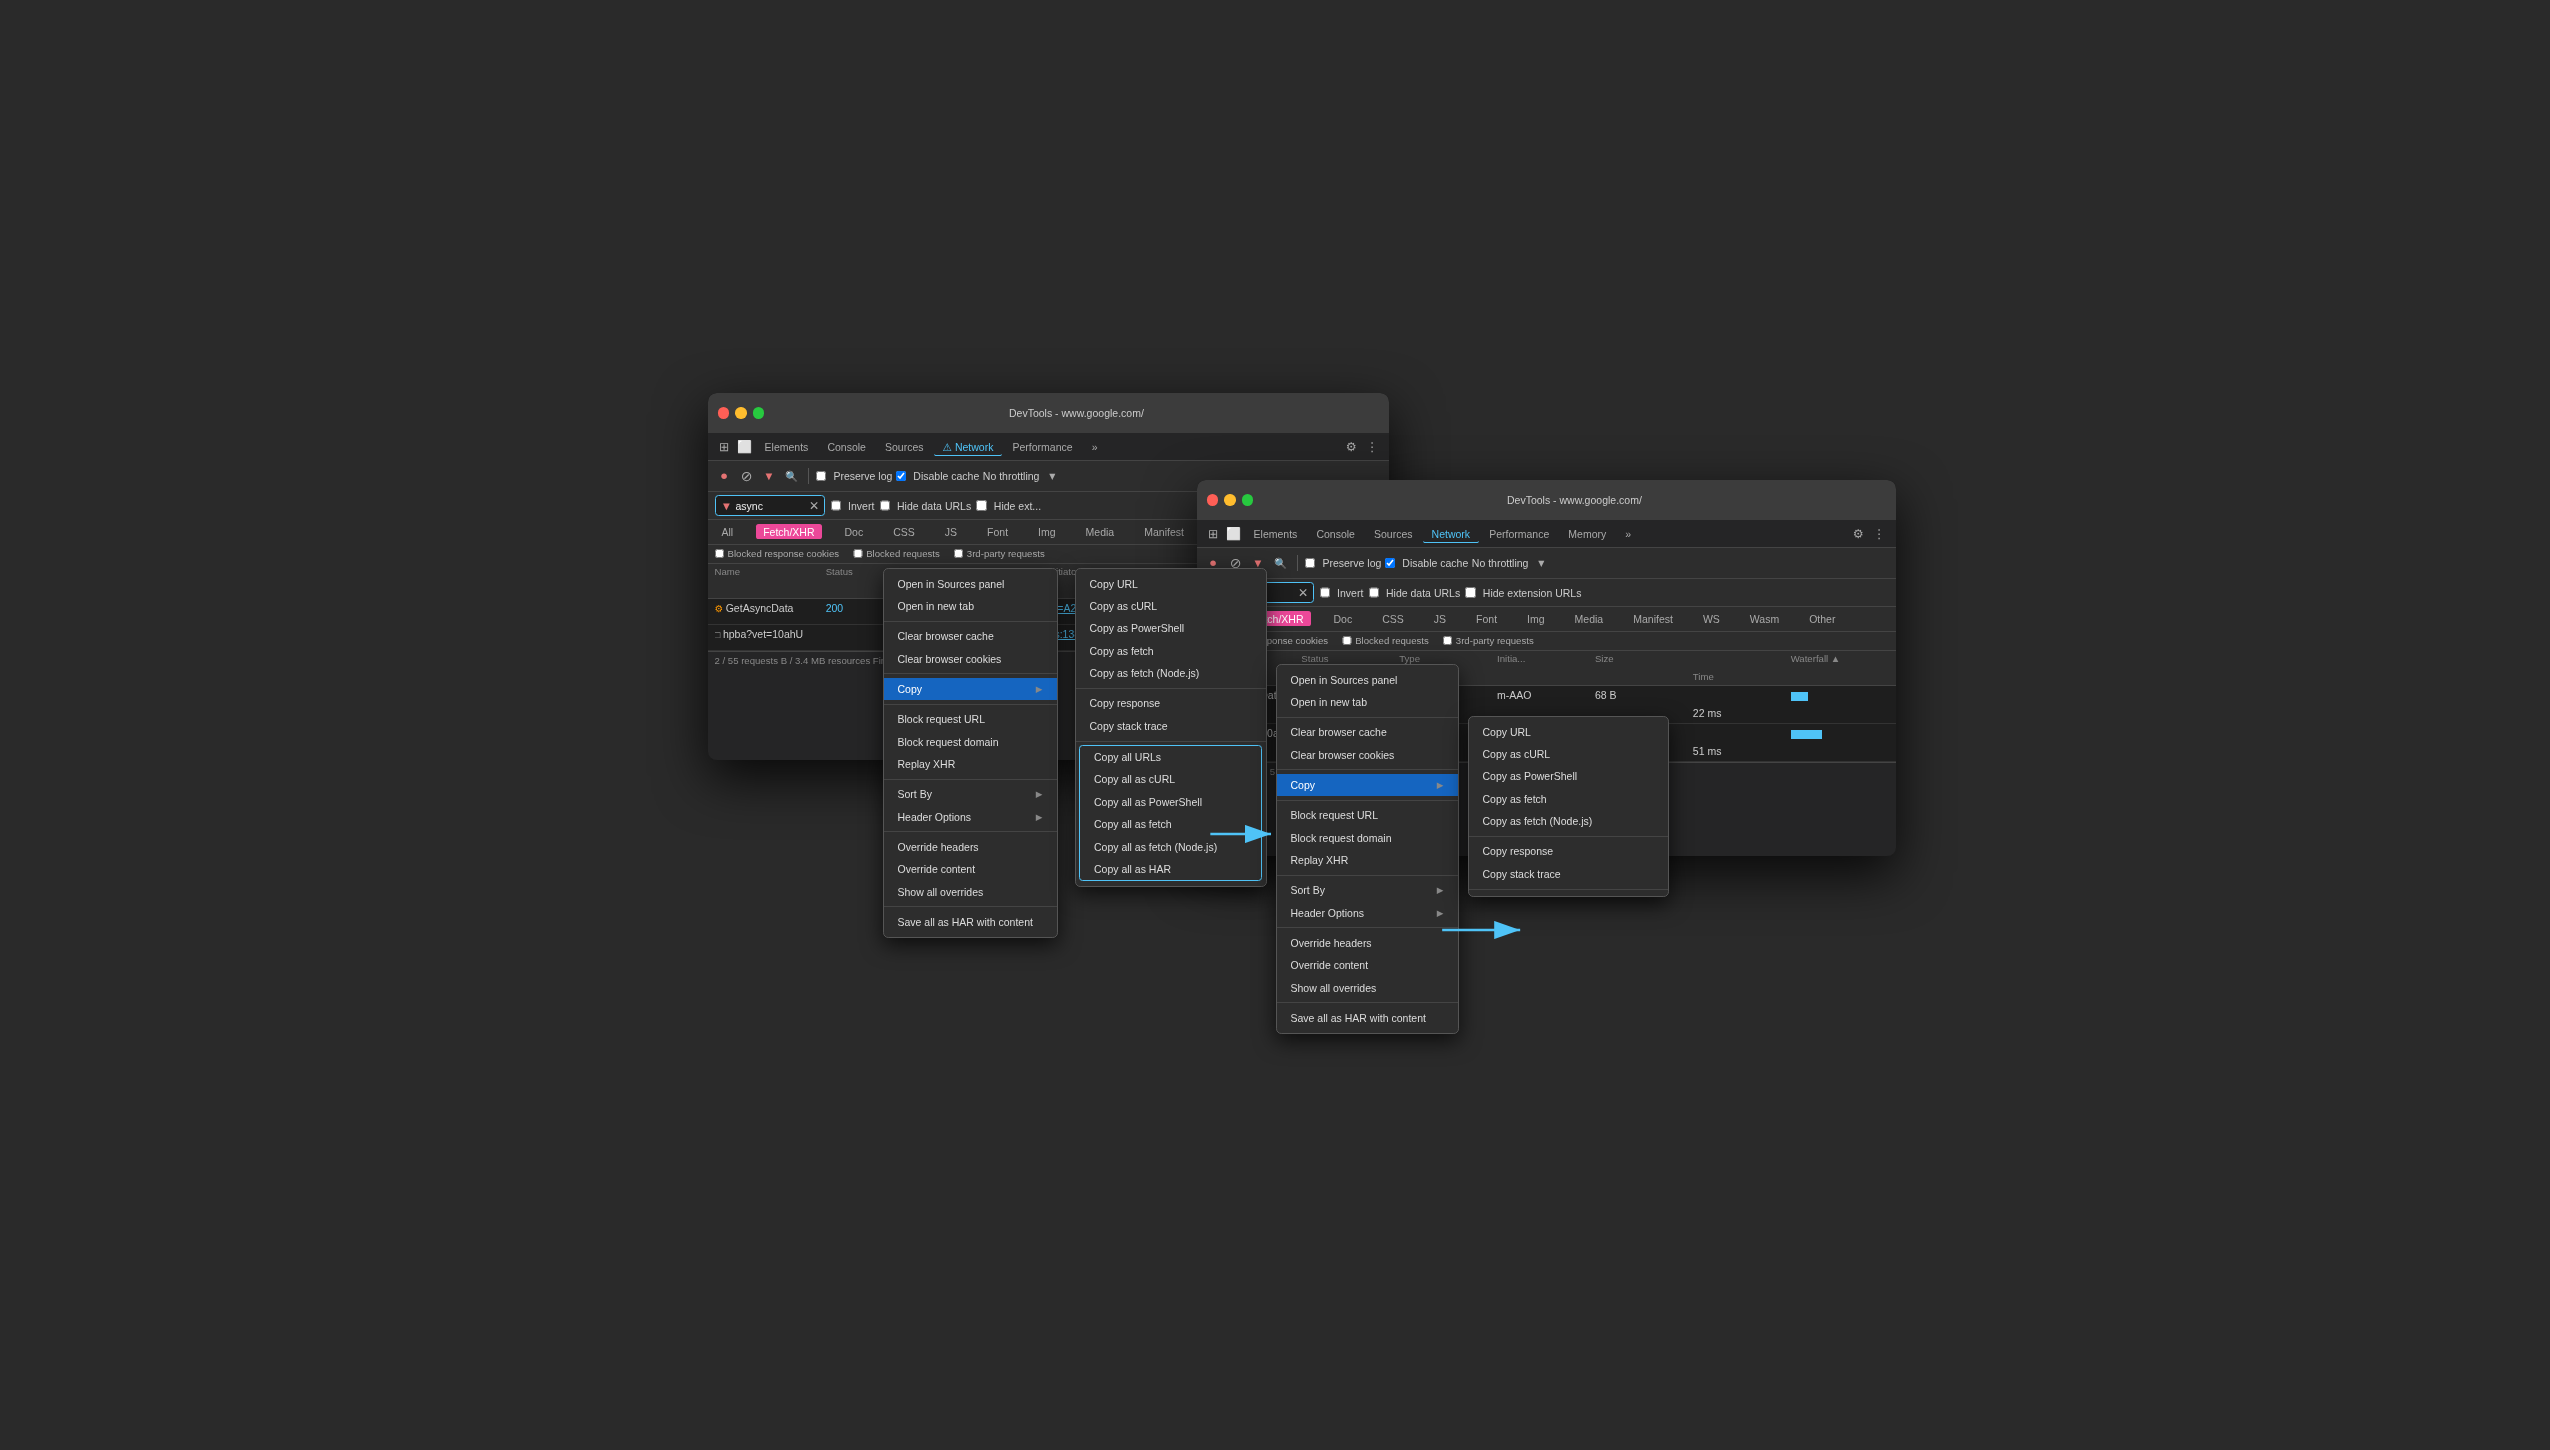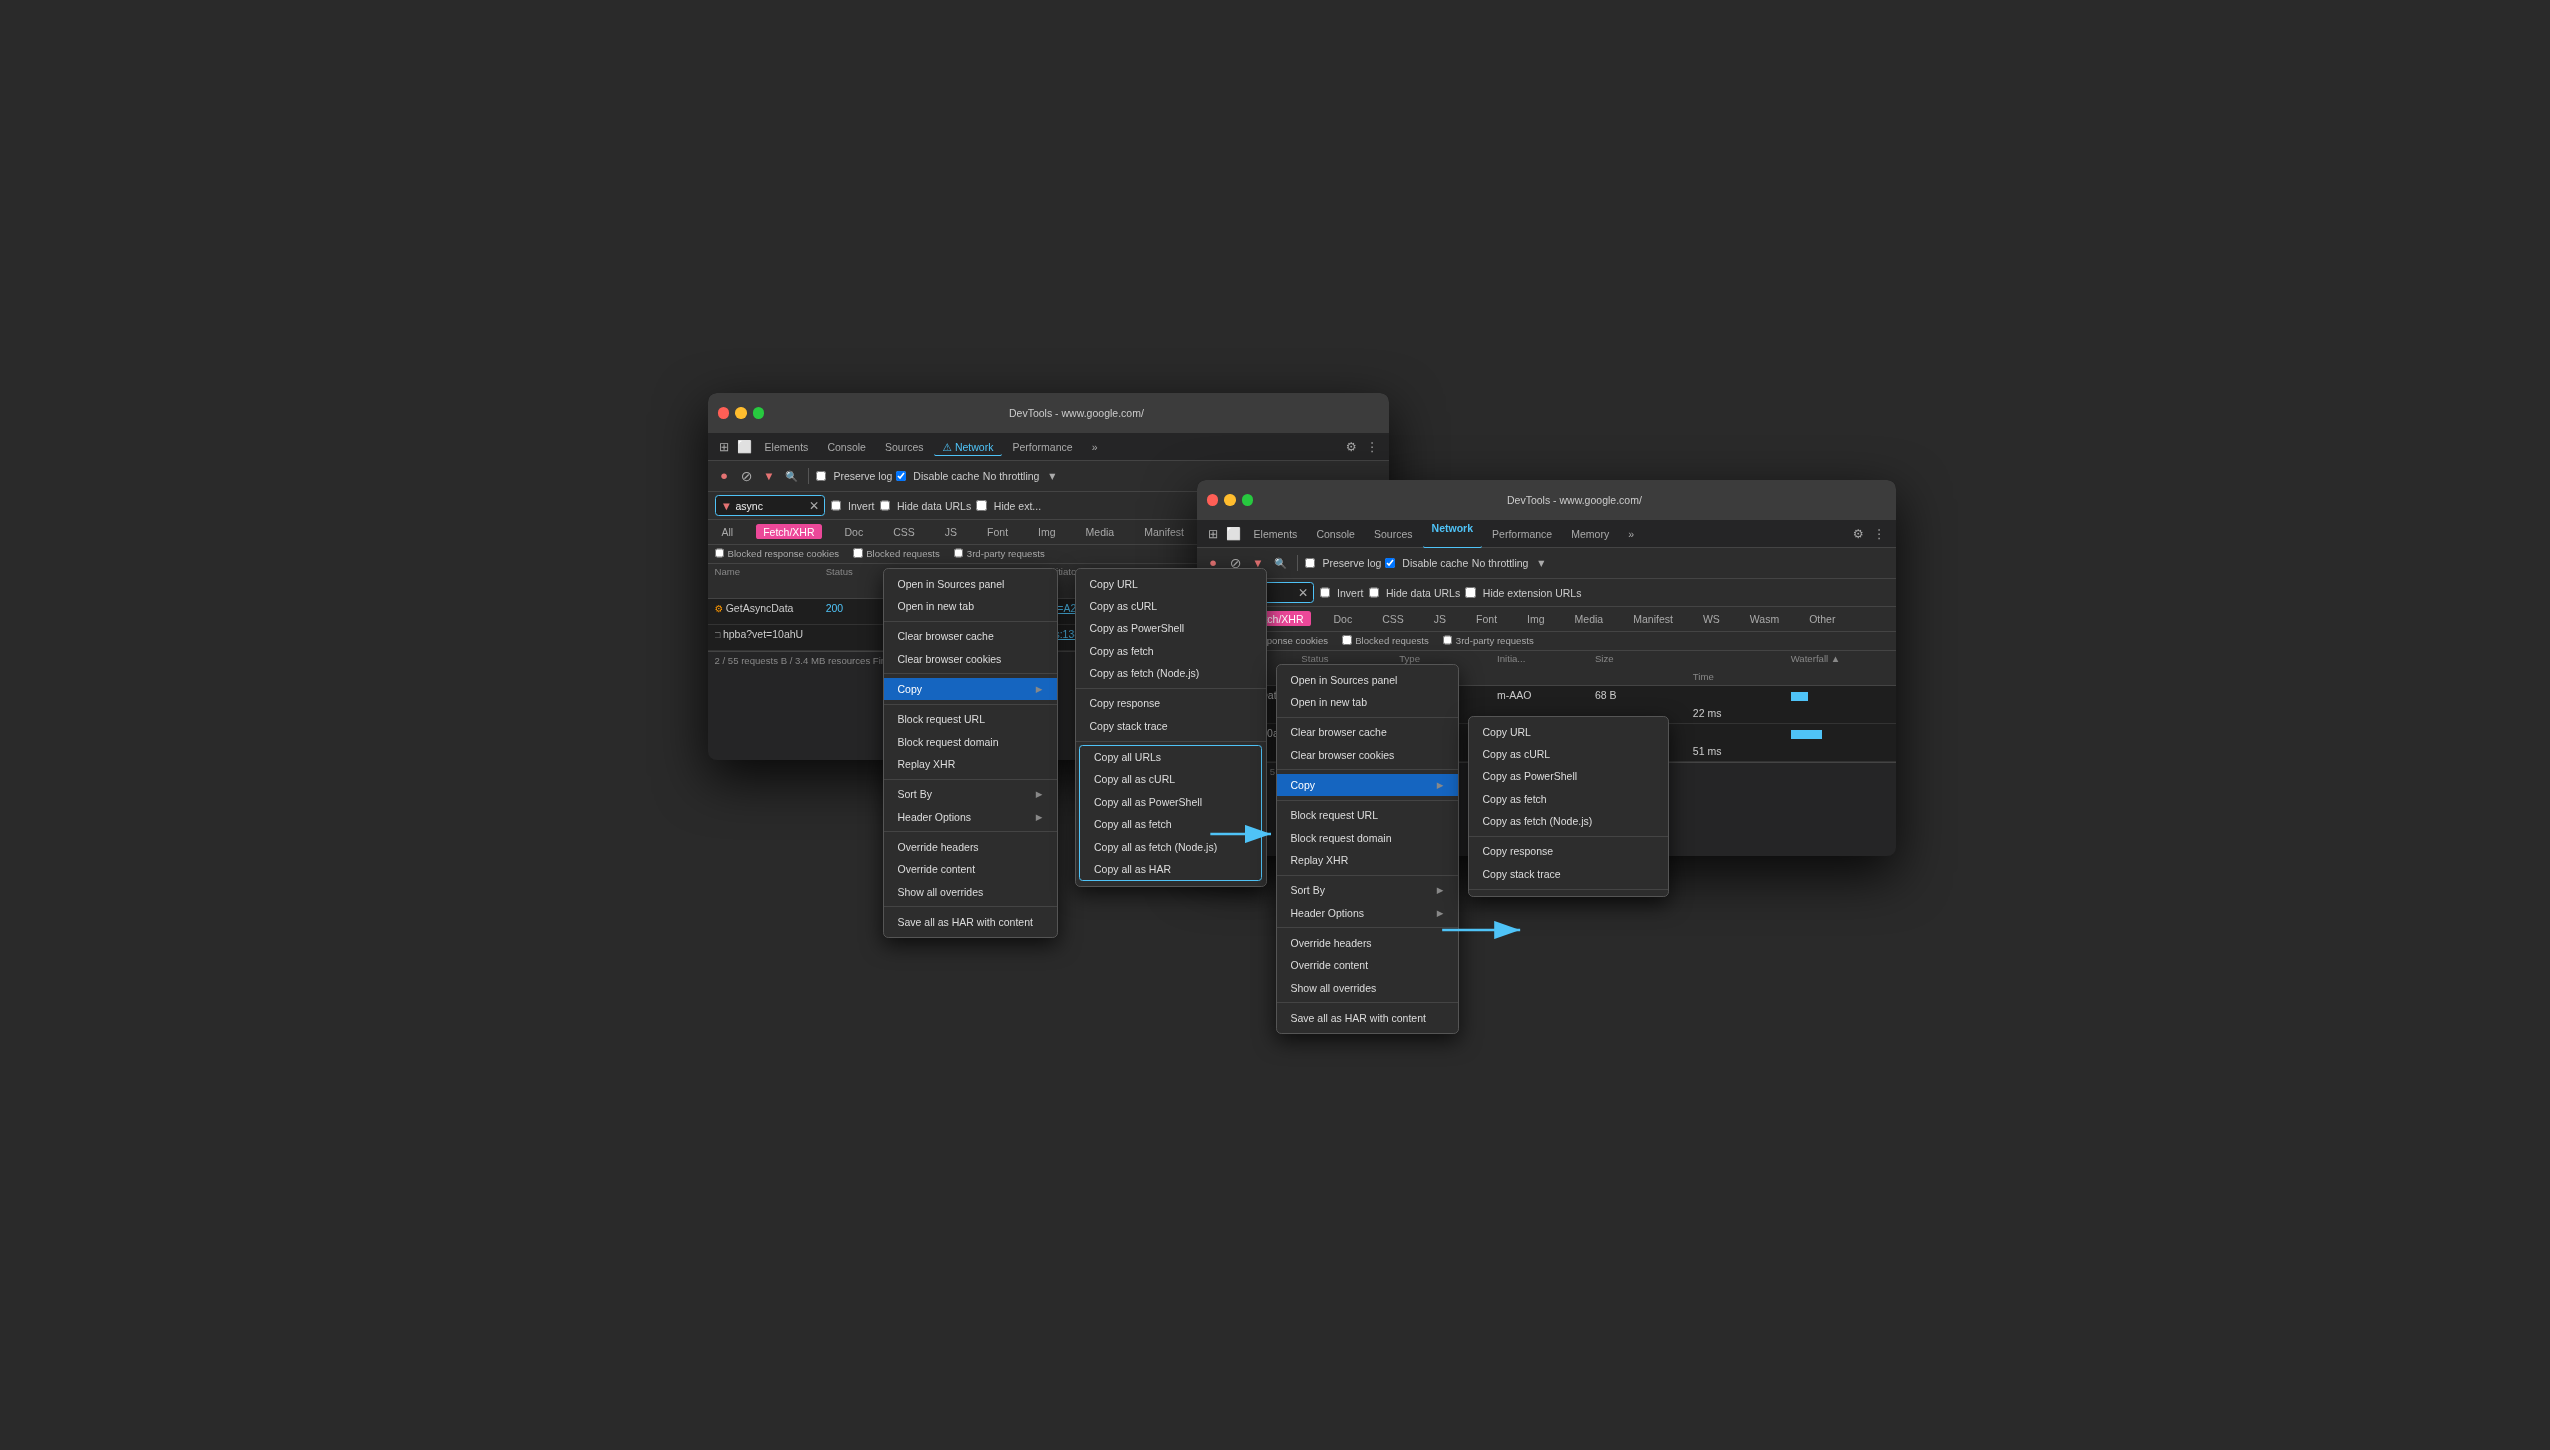--- a/index.html
+++ b/index.html
@@ -309,21 +309,21 @@
       gap: 14px;
       padding: 3.5px 7px;
       background: #2d2d2d;
       border-bottom: 0.9px solid #444;
       font-size: 9.6px;
       color: #aaa;
     }
 
     .checkbox-row label {
       display: flex;
-      align-items: flex-start;
+      align-items: center;
       gap: 3.5px;
     }
 
     .checkbox-row input { width: 9.6px; height: 9.6px; }
 
     
     .icon-filter { color: #e57373; font-size: 11.4px; }
     .icon-search { color: #aaa; font-size: 10.5px; }
     .icon-stop { color: #e57373; font-size: 12.2px; }
 
@@ -529,21 +529,21 @@
       </div>
       <div class="titlebar-title">DevTools - www.google.com/</div>
     </div>
 
     <div class="tab-bar">
       <span class="toolbar-btn">⊞</span>
       <span class="toolbar-btn">⬜</span>
       <span class="tab">Elements</span>
       <span class="tab">Console</span>
       <span class="tab">Sources</span>
-      <span class="tab active" style="color:#4fc3f7; border-bottom:1.7px solid #4fc3f7; padding-bottom:13px;font-weight:bold;">Network</span>
+      <span class="tab active" style="color:#4fc3f7; border-bottom:1.7px solid #4fc3f7; padding-bottom:2px;">Network</span>
       <span class="tab">Performance</span>
       <span class="tab">Memory</span>
       <span class="tab">»</span>
       <span style="flex:1"></span>
       <span class="toolbar-btn">⚙</span>
       <span class="toolbar-btn">⋮</span>
     </div>
 
     <div class="toolbar">
       <span class="toolbar-btn icon-stop">⏺</span>

